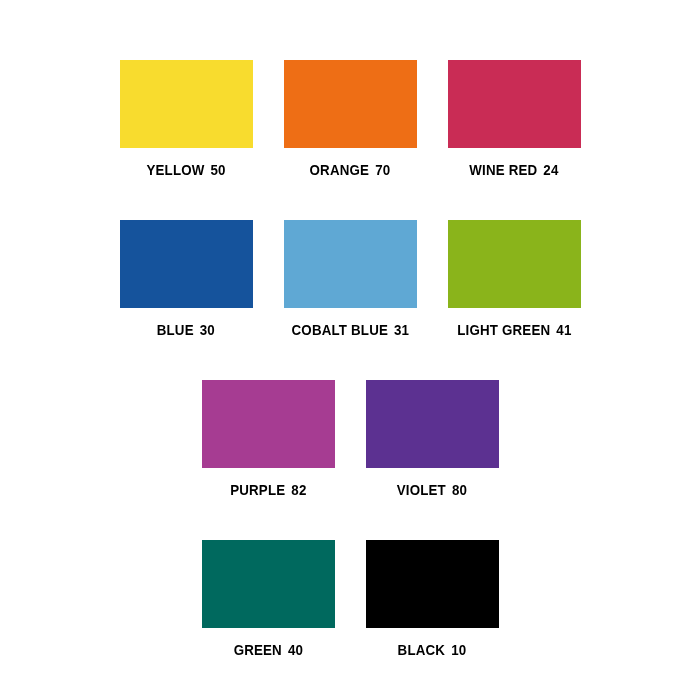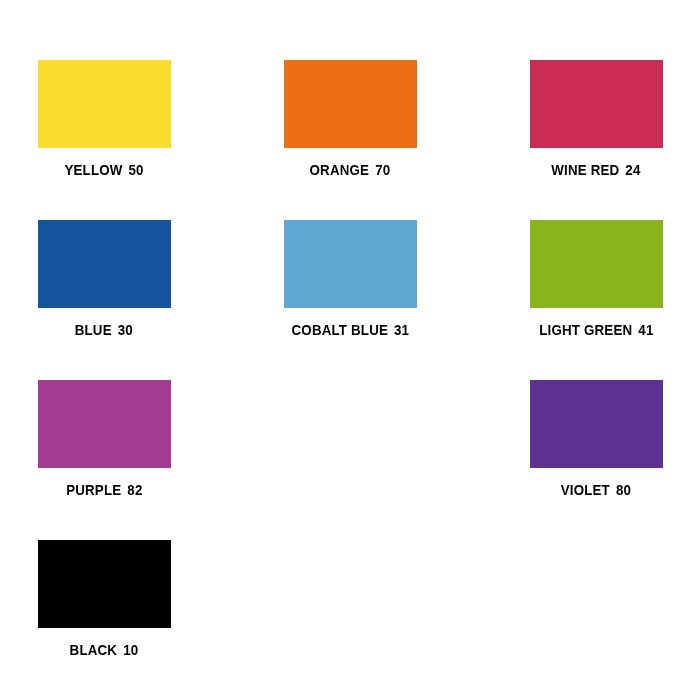--- a/index.html
+++ b/index.html
@@ -19,21 +19,21 @@
     height: 700px;
     box-sizing: border-box;
     padding: 60px 22px 0 22px;
     display: flex;
     flex-direction: column;
   }
 
   .swatch-row {
     display: flex;
     flex-direction: row;
-    justify-content: space-between;
+    justify-content: center;
     height: 190px;
   }
 
   .swatch-cell {
     width: 164px;
     display: flex;
     flex-direction: column;
     align-items: center;
   }
 
@@ -96,17 +96,21 @@
         <div class="swatch-chip" style="background: rgb(166, 60, 146);"></div>
         <div class="swatch-label"><span class="swatch-name">PURPLE</span><span class="swatch-code">82</span></div>
       </div>
       <div class="swatch-cell">
         <div class="swatch-chip" style="background: rgb(92, 49, 145);"></div>
         <div class="swatch-label"><span class="swatch-name">VIOLET</span><span class="swatch-code">80</span></div>
       </div>
     </div>
     <div class="swatch-row">
       <div class="swatch-cell">
+        <div class="swatch-chip" style="background: rgb(0, 105, 94);"></div>
+        <div class="swatch-label"><span class="swatch-name">GREEN</span><span class="swatch-code">40</span></div>
+      </div>
+      <div class="swatch-cell">
         <div class="swatch-chip" style="background: rgb(0, 0, 0);"></div>
         <div class="swatch-label"><span class="swatch-name">BLACK</span><span class="swatch-code">10</span></div>
       </div>
     </div>
   </div>
 
 </body></html>

